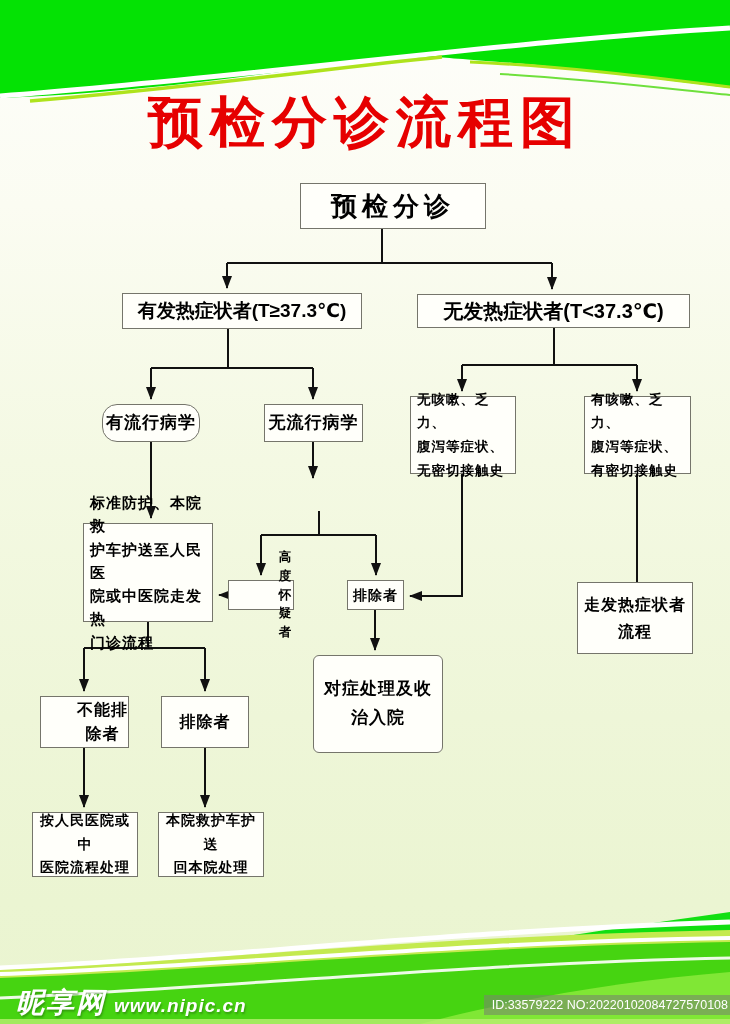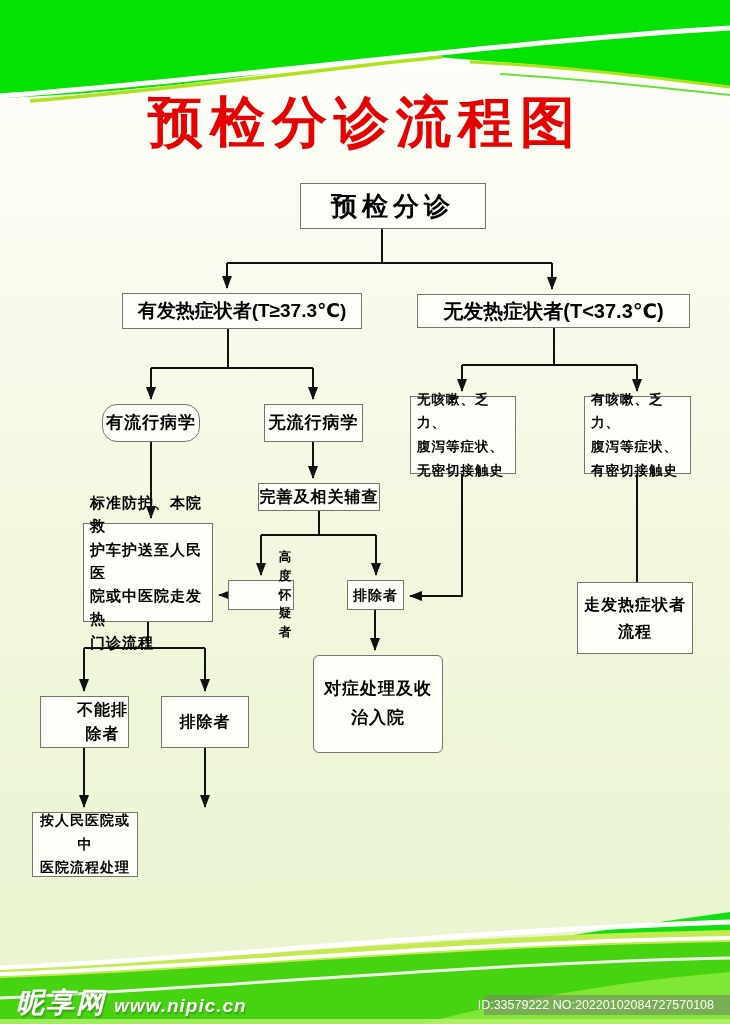--- a/index.html
+++ b/index.html
@@ -29,21 +29,21 @@
     position:absolute;left:16px;top:984px;z-index:4;color:#fff;
     font-style:italic;font-weight:bold;display:flex;align-items:baseline;gap:8px;
     text-shadow:1px 2px 2px rgba(30,90,10,0.45);white-space:nowrap;
   }
   .footer-logo .site-name{font-size:28px;letter-spacing:2px;}
   .footer-logo .site-url{font-size:19px;letter-spacing:1px;}
   .id-badge{
     position:absolute;right:0;top:995px;width:246px;height:20px;z-index:4;
     background:rgba(118,138,104,0.62);color:#fff;font-size:12.5px;
     display:flex;align-items:center;justify-content:flex-end;
-    padding-right:16px;box-sizing:border-box;white-space:nowrap;
+    padding-right:2px;box-sizing:border-box;white-space:nowrap;
   }
 </style>
 </head>
 <body>
 
 <div class="poster">
 
   <svg class="banner top" height="150" viewBox="0 0 730 150">
     <path d="M0,0 H730 V88 C660,80 580,68 500,62 C460,59 440,57 430,57 C380,58 300,70 200,82 C130,90 60,96 0,98 Z" fill="#04e204"></path>
     <path d="M0,96 C240,78 520,40 730,28" fill="none" stroke="#ffffff" stroke-width="5"></path>
@@ -127,33 +127,34 @@
 
   <div class="node align-left" style="left:584px;top:396px;width:107px;height:78px;font-size:13.5px;line-height:1.75;">有咳嗽、乏力、
 腹泻等症状、
 有密切接触史</div>
 
   <div class="node align-left" style="left:83px;top:523px;width:130px;height:99px;font-size:15px;line-height:1.55;">标准防护、本院救
 护车护送至人民医
 院或中医院走发热
 门诊流程</div>
 
-  <div class="node" style="left:258px;top:483px;width:122px;height:28px;font-size:16px;">完善及相关辅查</div>
 
   <div class="node" style="left:228px;top:580px;width:66px;height:30px;font-size:12.5px;letter-spacing:0;padding-left:48px;">高度怀疑者</div>
 
   <div class="node" style="left:347px;top:580px;width:57px;height:30px;font-size:14px;">排除者</div>
 
   <div class="node" style="left:40px;top:696px;width:89px;height:52px;font-size:16px;padding-left:36px;">不能排除者</div>
 
   <div class="node" style="left:161px;top:696px;width:88px;height:52px;font-size:16px;">排除者</div>
 
   <div class="node" style="left:32px;top:812px;width:106px;height:65px;font-size:14px;line-height:1.7;">按人民医院或中
 医院流程处理</div>
 
+  <div class="node" style="left:158px;top:812px;width:106px;height:65px;font-size:14px;line-height:1.7;">本院救护车护送
+回本院处理</div>
 
   <div class="node" style="left:313px;top:655px;width:130px;height:98px;font-size:17px;line-height:1.7;border-radius:6px;">对症处理及收
 治入院</div>
 
   <div class="node" style="left:577px;top:582px;width:116px;height:72px;font-size:16px;line-height:1.7;">走发热症状者
 流程</div>
 
   <div class="footer-logo">
     <span class="site-name">昵享网</span>
     <span class="site-url">www.nipic.cn</span>

